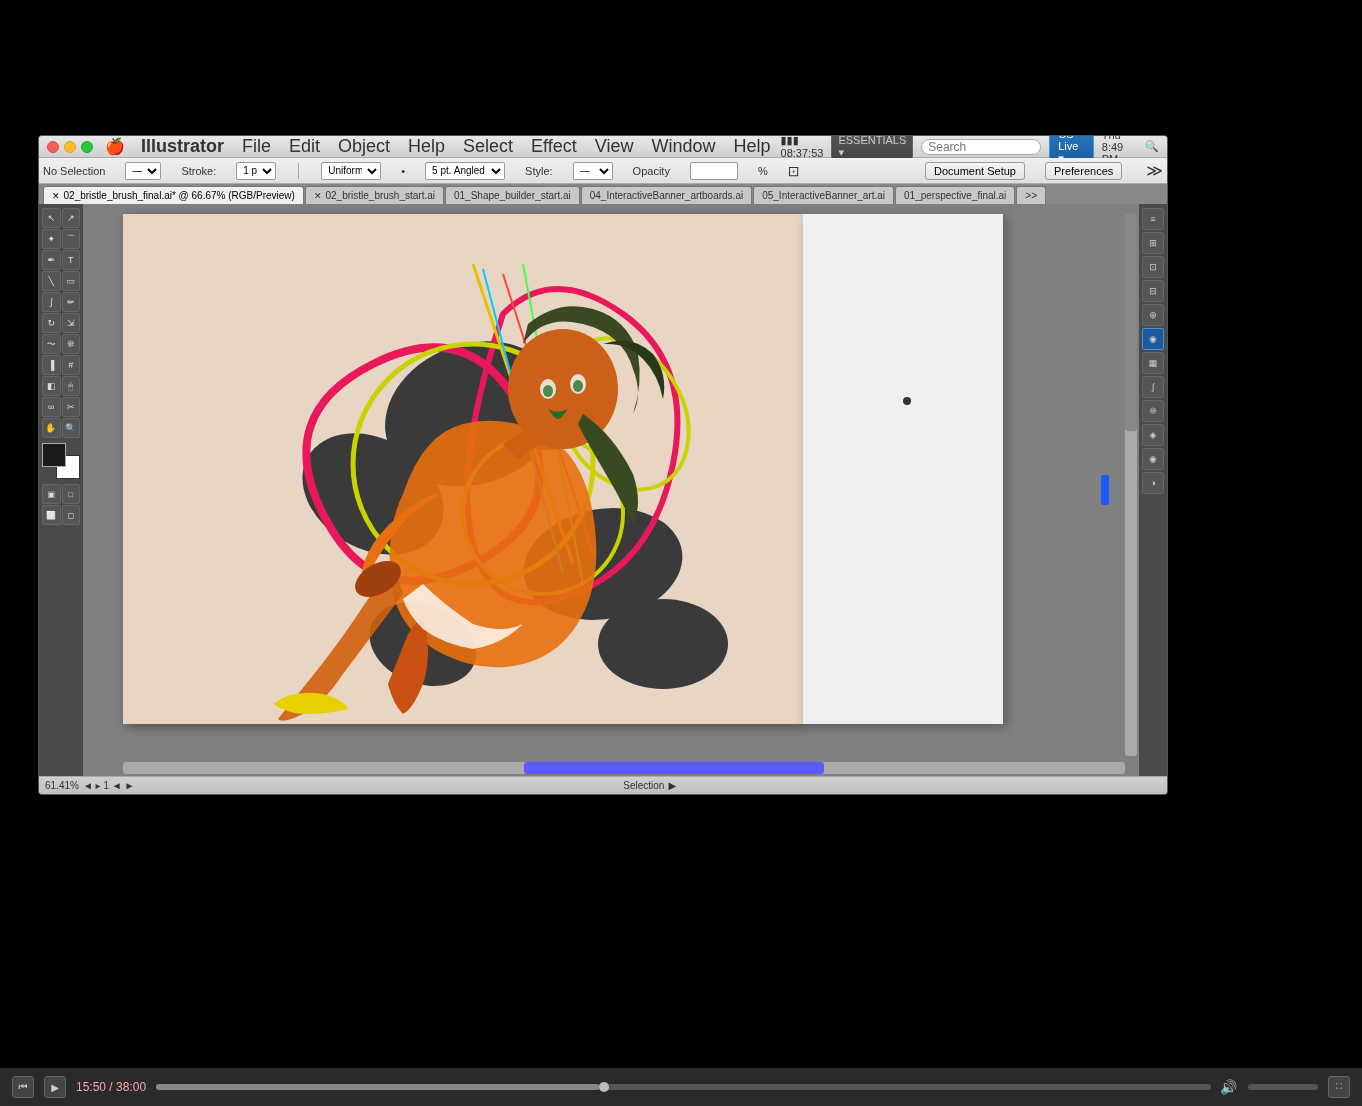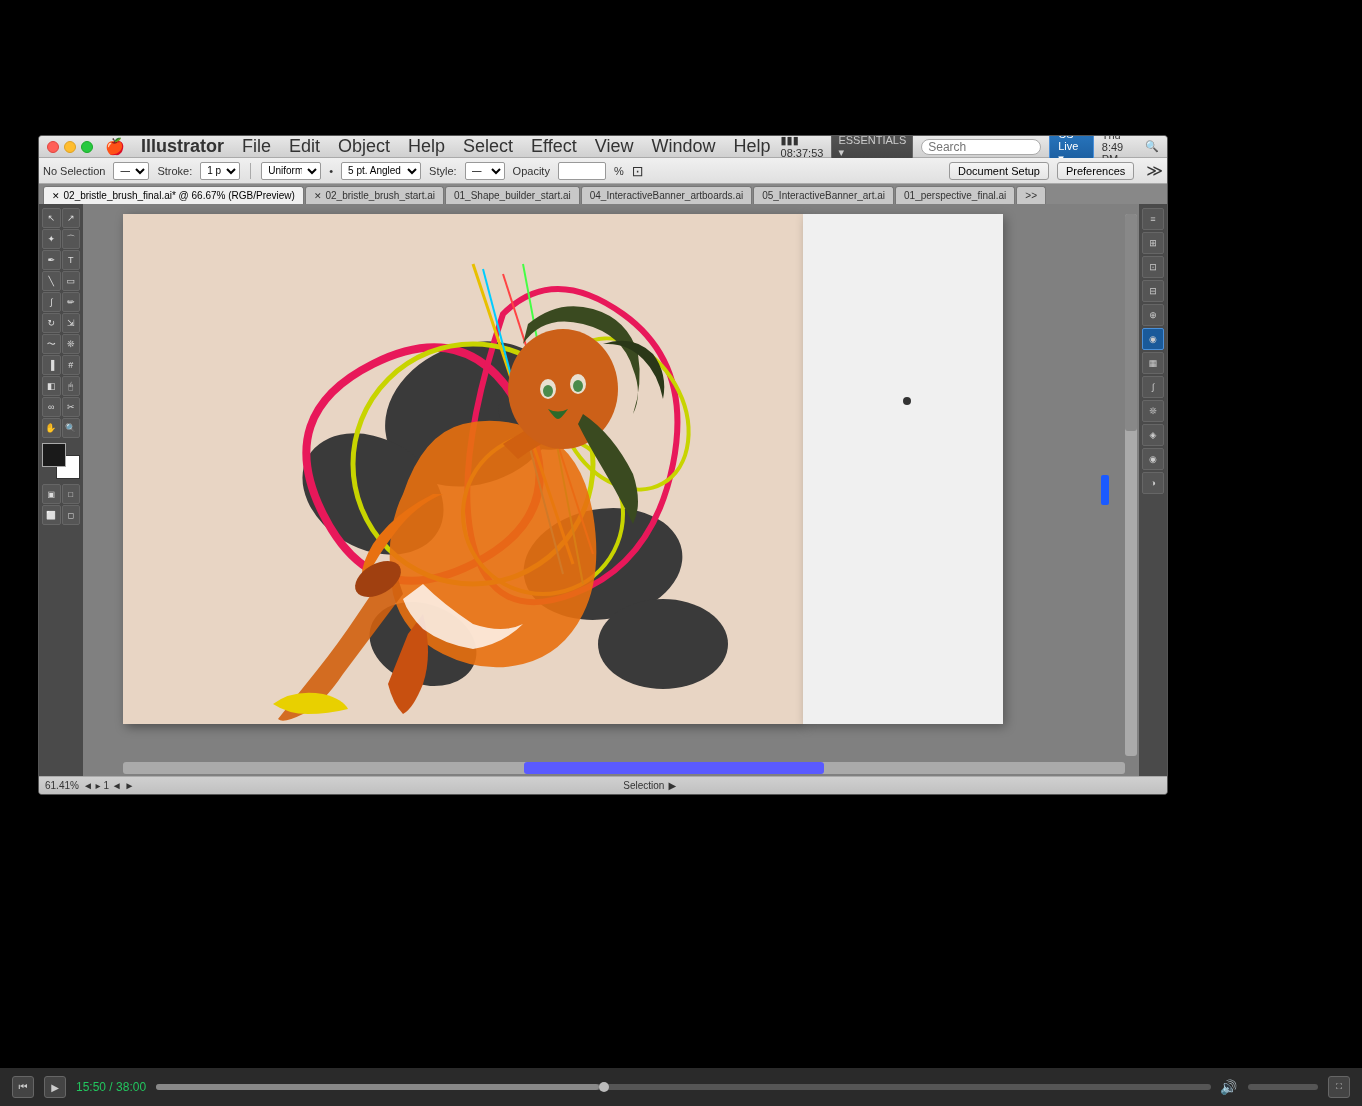--- a/index.html
+++ b/index.html
@@ -89,21 +89,21 @@
     }
 
     
     .control-bar {
       height: 26px;
       background: linear-gradient(to bottom, #f0f0f0, #e0e0e0);
       border-bottom: 1px solid #aaa;
       display: flex;
       align-items: center;
       padding: 0 4px;
-      gap: 8px;
+      gap: 20px;
       flex-shrink: 0;
     }
 
     .ctrl-label {
       font-size: 11px;
       color: #333;
       white-space: nowrap;
     }
 
     .ctrl-select {
@@ -335,21 +335,21 @@
       cursor: pointer;
       display: flex;
       align-items: center;
       justify-content: center;
       color: #ccc;
       font-size: 10px;
     }
 
     .vb-time {
       font-size: 12px;
-      color: #22c55e;
+      color: #fca5a5;
       white-space: nowrap;
     }
 
     .vb-progress {
       flex: 1;
       height: 6px;
       background: #555;
       border-radius: 3px;
       position: relative;
       cursor: pointer;

